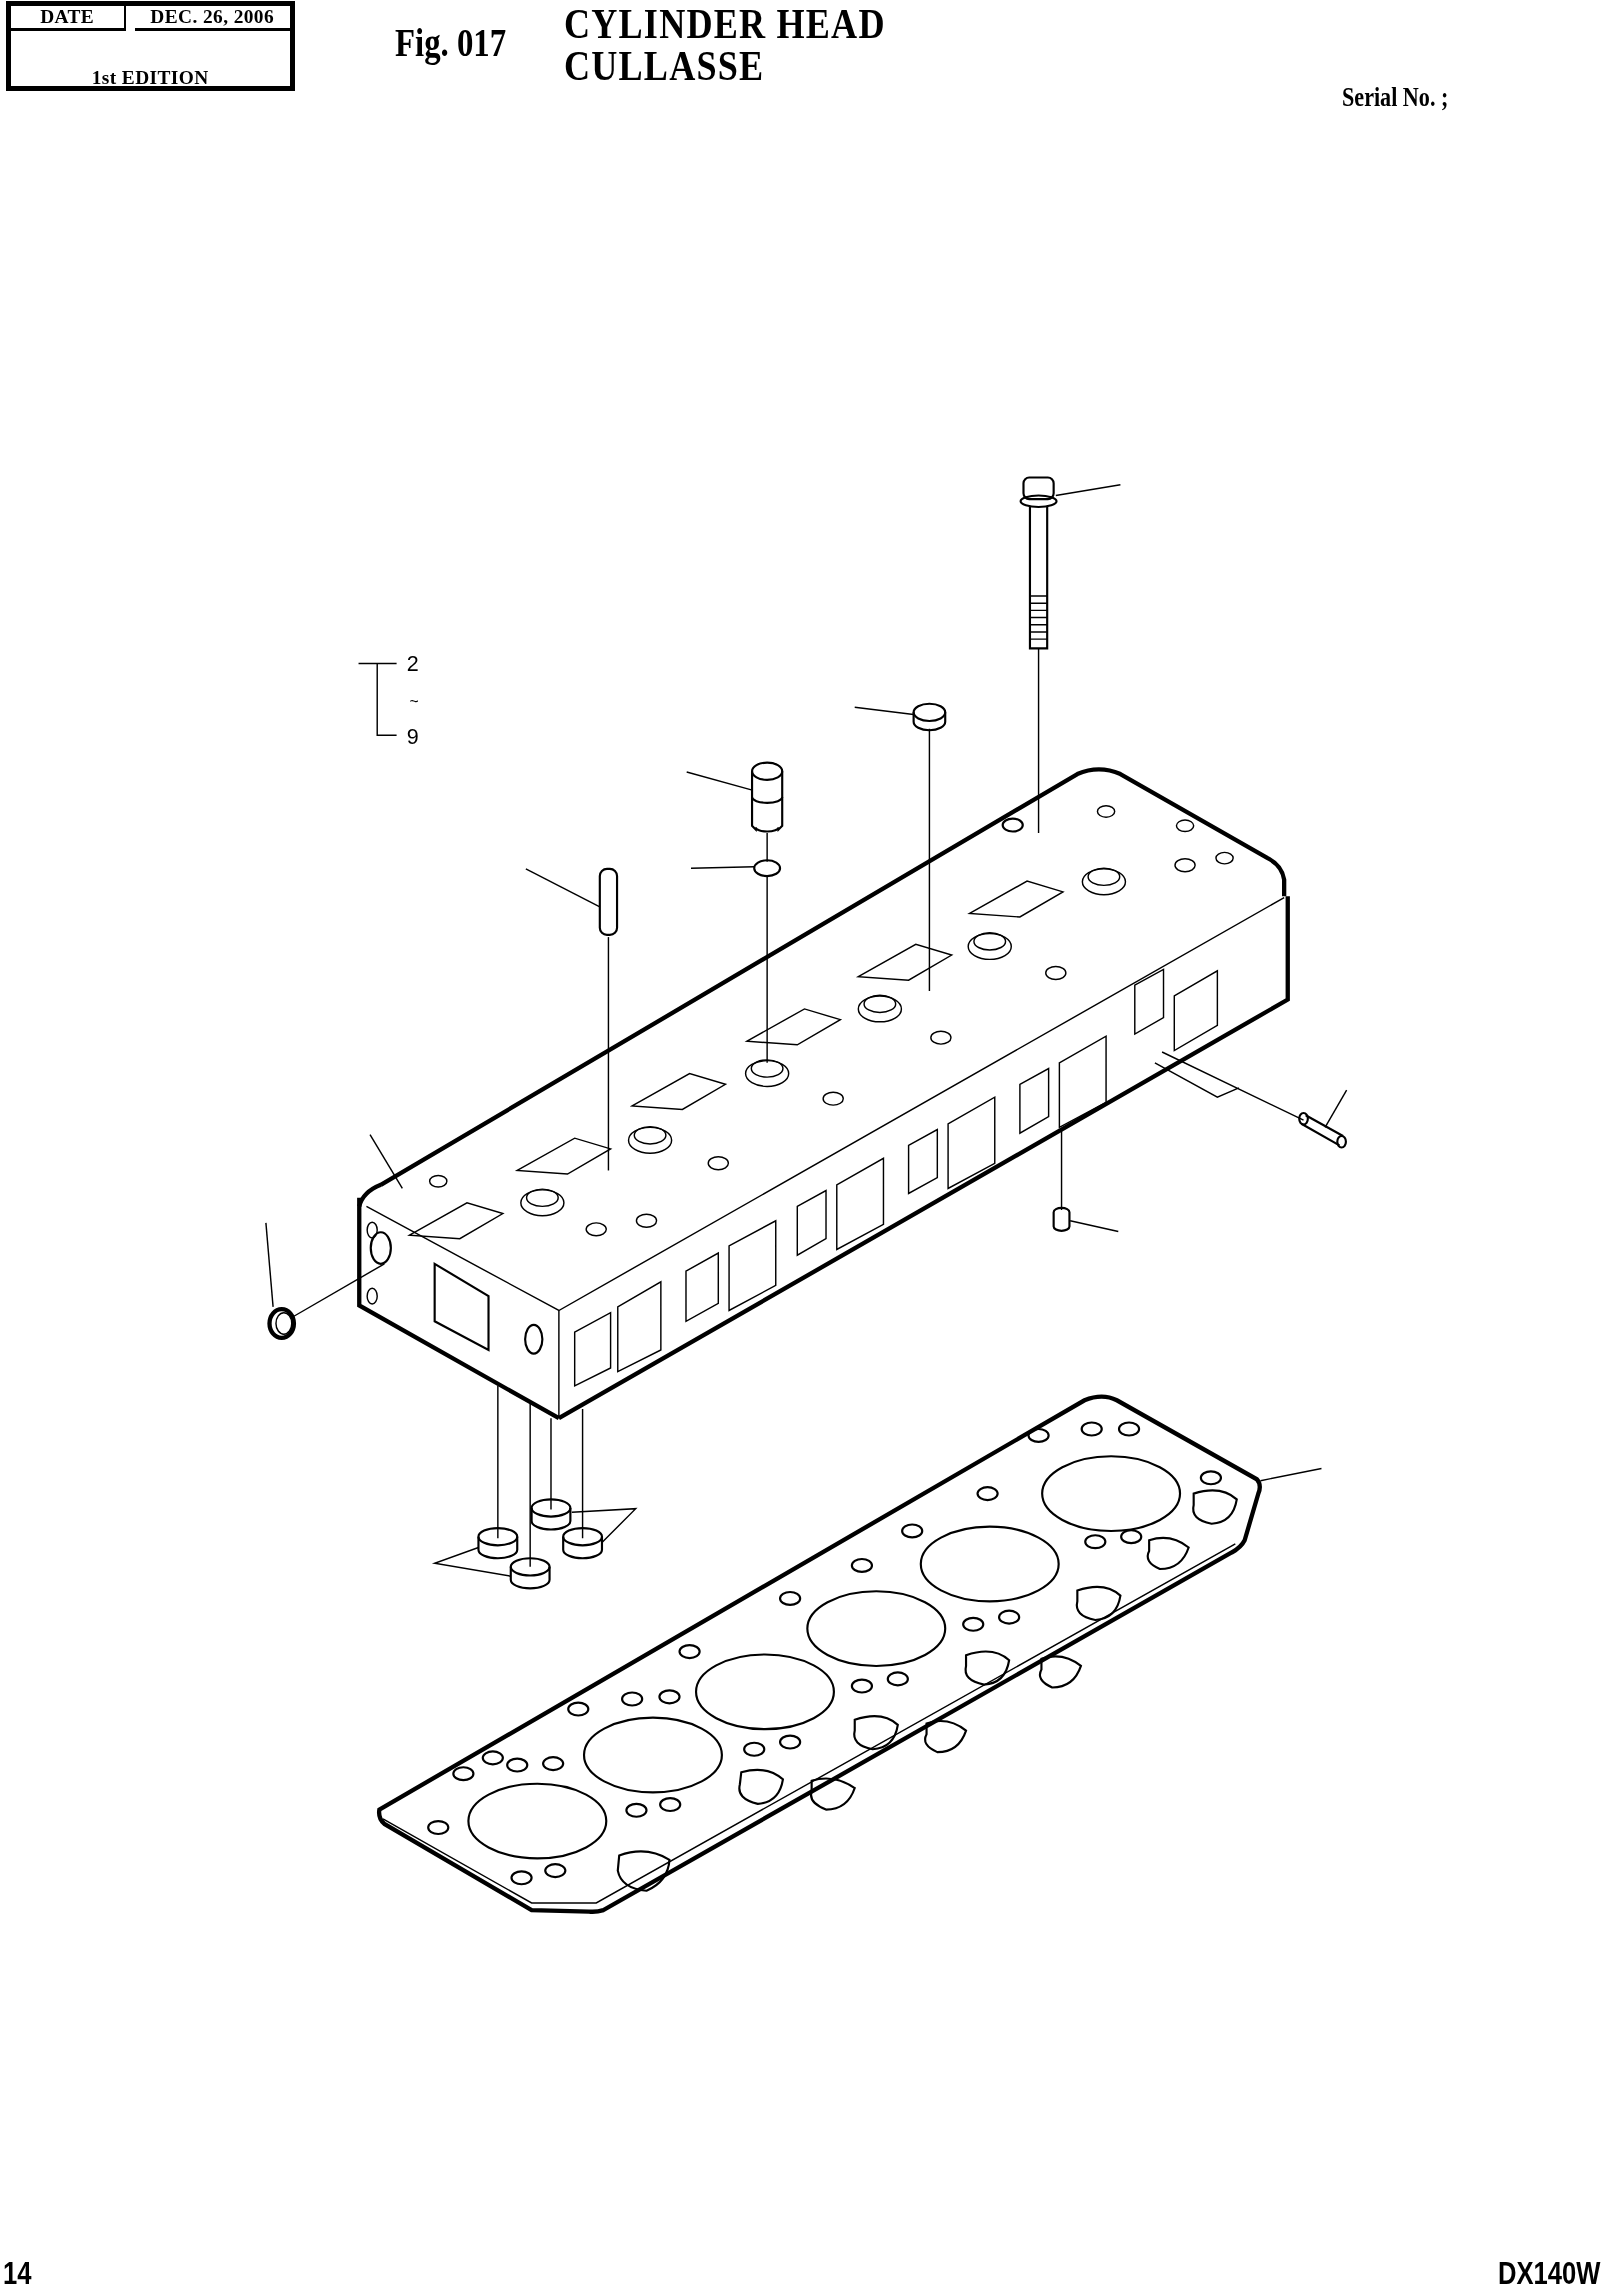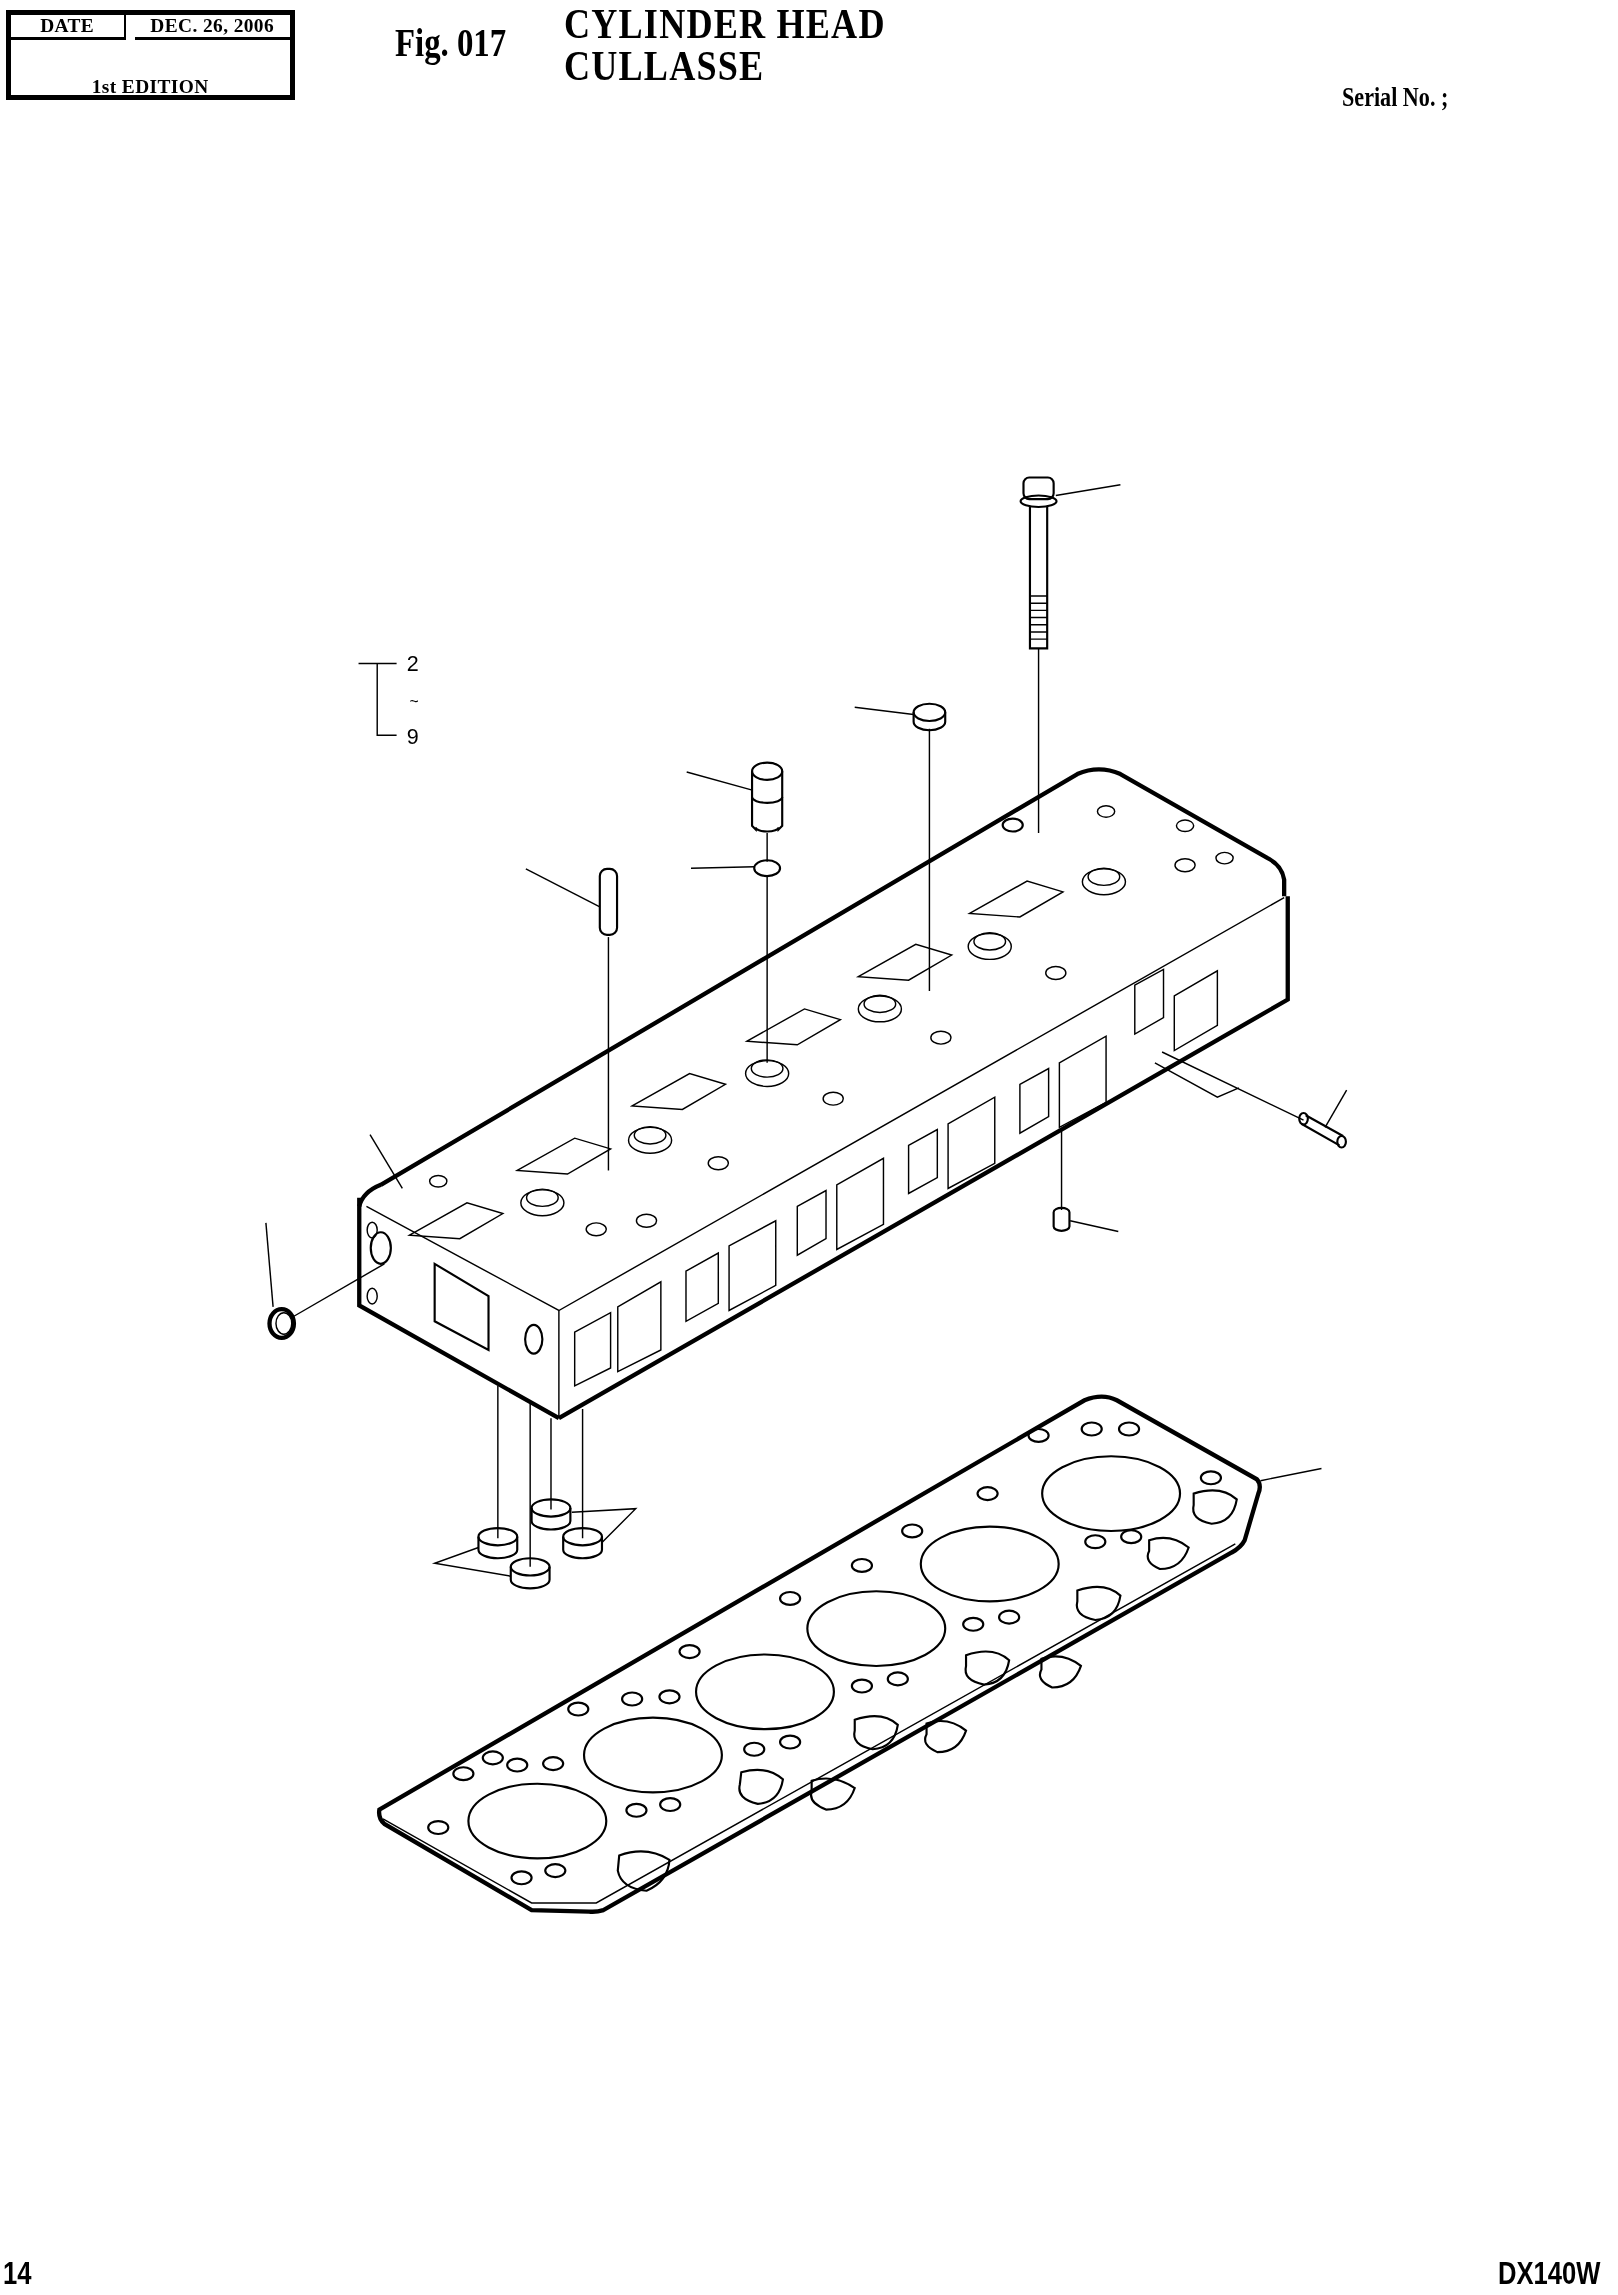--- a/index.html
+++ b/index.html
@@ -1,17 +1,17 @@
 <!DOCTYPE html>
 <html style="font-size:11.5px"><head>
 <meta charset="utf-8">
 <style>
   html, body { margin:0; padding:0; background:#ffffff; }
   body { width:1619px; height:2295px; position:relative; overflow:hidden; font-family:"Liberation Serif", serif; color:#000; }
-  .edition-box { position:absolute; left:5.7px; top:10px; width:289px; height:90px; border:5px solid #000; box-sizing:border-box; display:grid; grid-template-columns:115px 1fr; grid-template-rows:1fr 1fr; }
+  .edition-box { position:absolute; left:5.7px; top:1px; width:289px; height:90px; border:5px solid #000; box-sizing:border-box; display:grid; grid-template-columns:115px 1fr; grid-template-rows:1fr 1fr; }
   .edition-box .cell { display:flex; align-items:center; justify-content:center; font-weight:bold; font-size:19.4px; letter-spacing:0.4px; }
   .edition-box .c-date { border-right:2.9px solid #000; border-bottom:3.6px solid #000; }
   .edition-box .c-dateval { border-bottom:3.6px solid #000;margin-left:9px; }
   .edition-box .c-edition { grid-column:1 / span 2;margin-top:36px; }
   .fig-no { position:absolute; left:395px; top:18.7px; font-size:40px; font-weight:bold; transform:scaleX(0.82); transform-origin:left top; }
   .title-en { position:absolute; left:564px; top:0px; font-size:42px; font-weight:bold; transform:scaleX(0.86); transform-origin:left top; letter-spacing:1.4px; }
   .title-fr { position:absolute; left:564px; top:42px; font-size:42px; font-weight:bold; transform:scaleX(0.86); transform-origin:left top; letter-spacing:1.4px; }
   .serial { position:absolute; left:1342px; top:82px; font-size:27px; font-weight:bold; transform:scaleX(0.82); transform-origin:left top; }
   .footer-page { position:absolute; left:2.9px; top:2255px; font-family:"Liberation Sans", sans-serif; font-weight:bold; font-size:32px; transform:scaleX(0.8); transform-origin:left top; }
   .footer-model { position:absolute; left:1498px; top:2255px; font-family:"Liberation Sans", sans-serif; font-weight:bold; font-size:32px; transform:scaleX(0.8); transform-origin:left top; }

